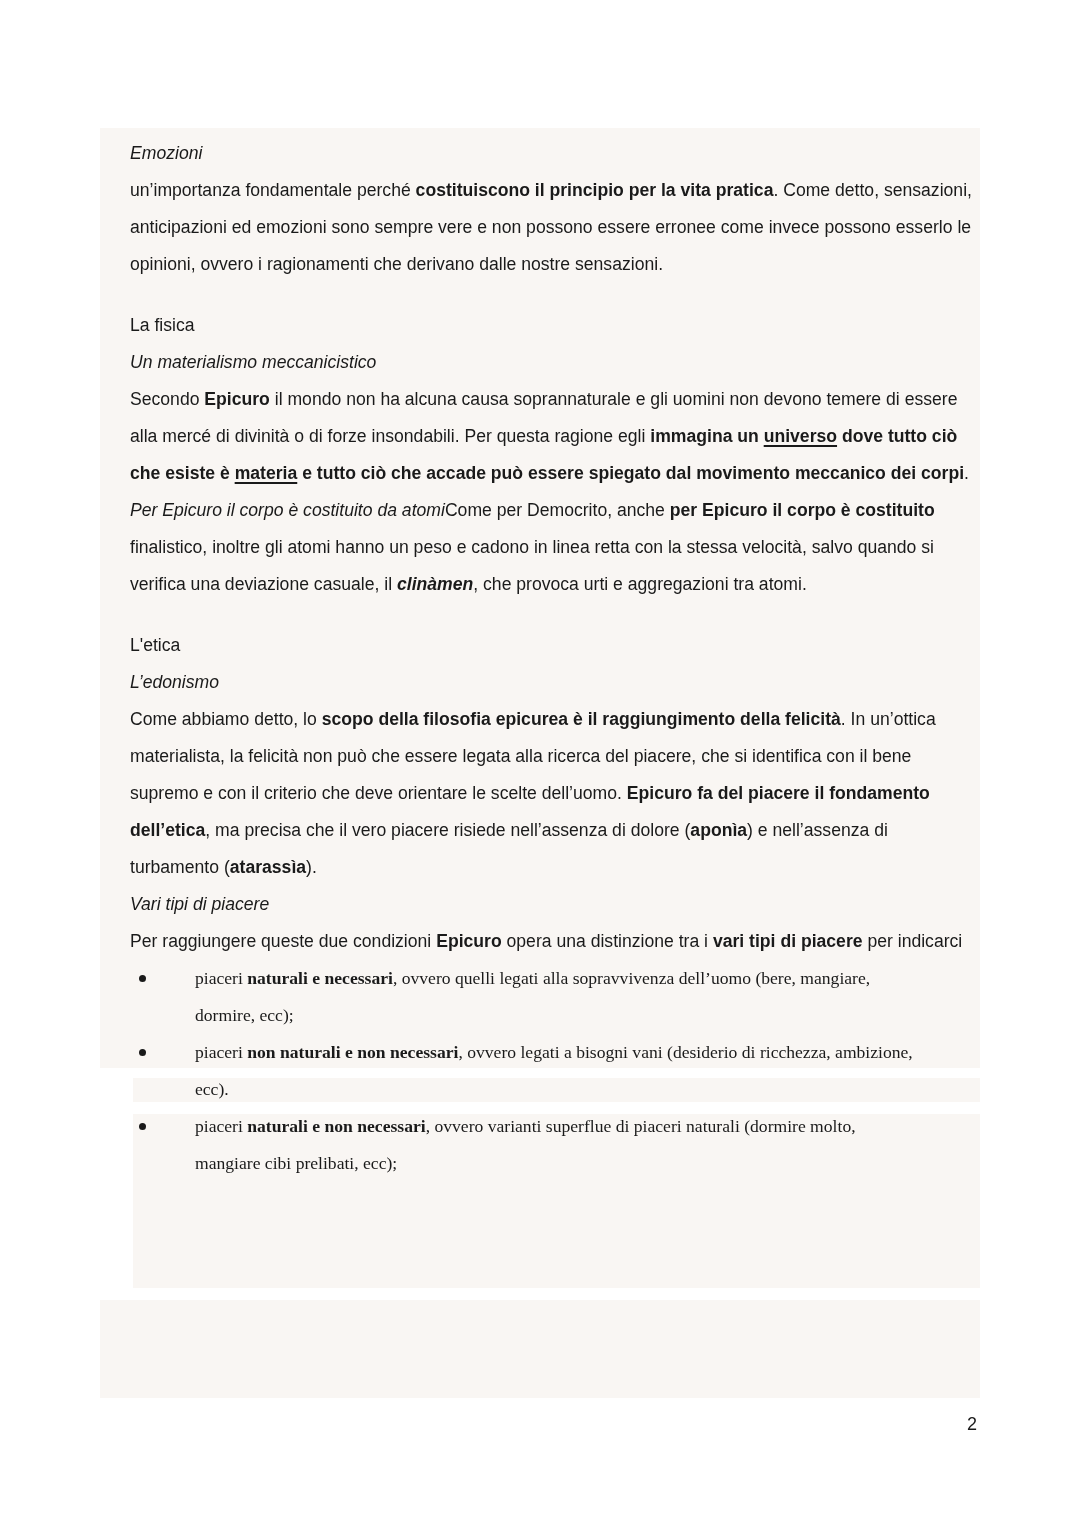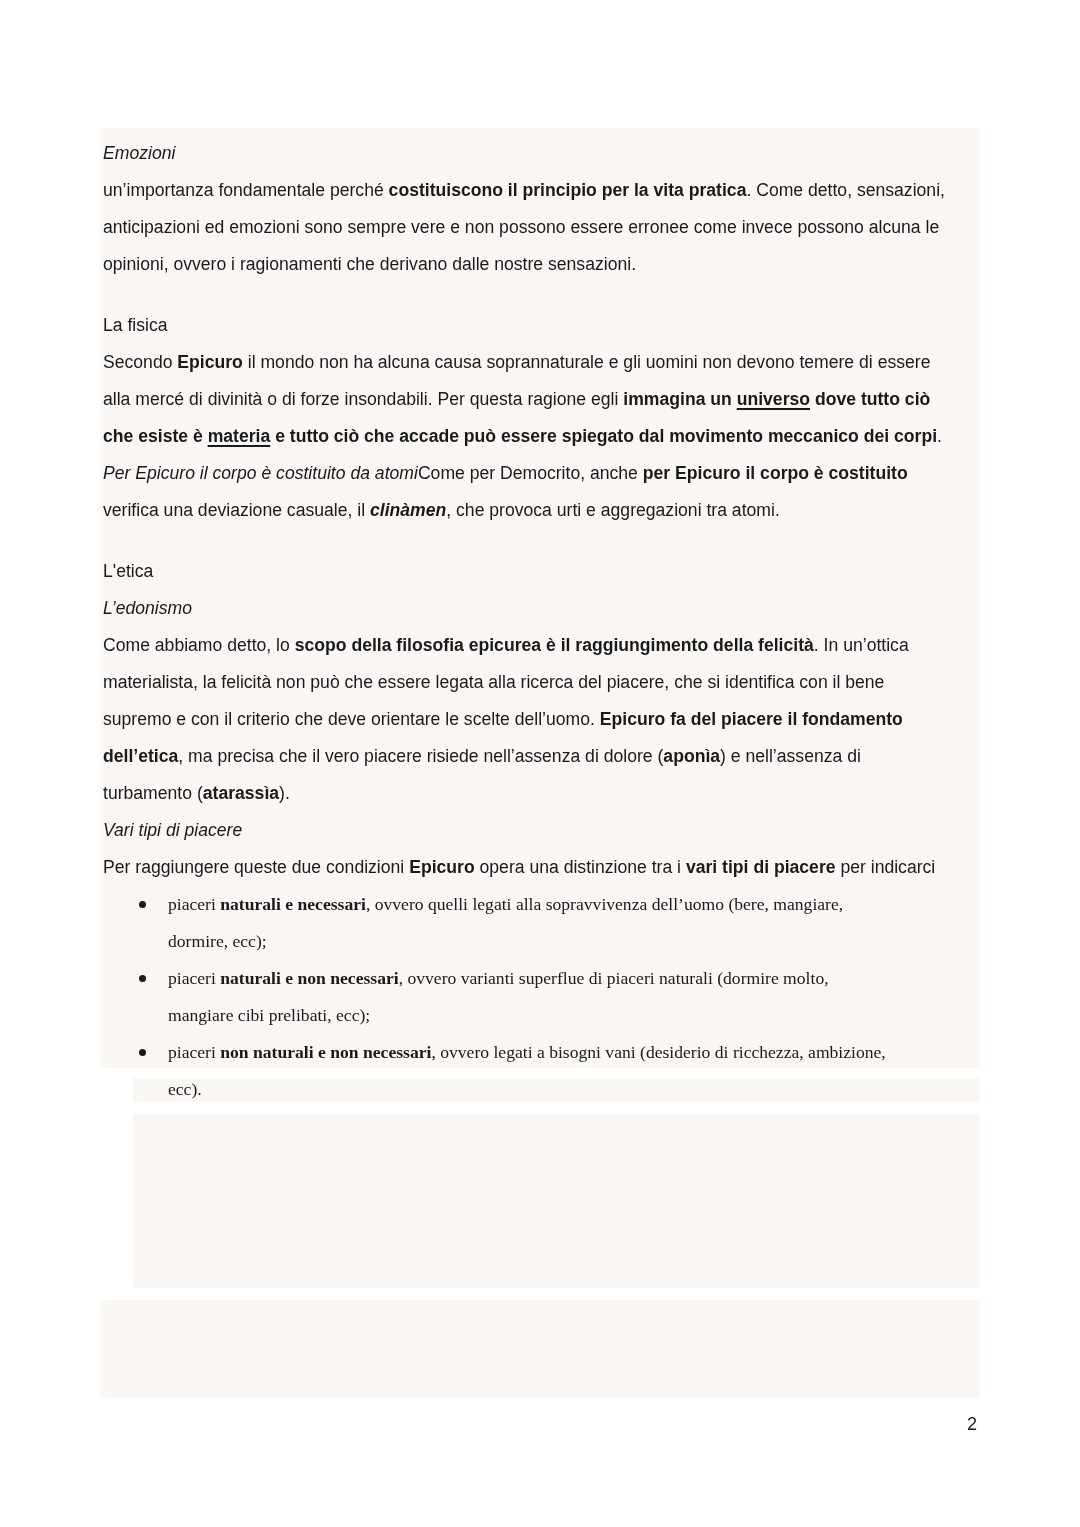--- a/index.html
+++ b/index.html
@@ -30,20 +30,21 @@
       left: 103px;
       top: 135px;
       width: 880px;
       font-size: 17.6px;
       line-height: 37px;
     }
     .line {
       display: block;
       white-space: nowrap;
       height: 37px;
+      margin-left: 27px;
     }
     .gap {
       display: block;
       height: 24px;
     }
     .heading {
       font-weight: normal;
     }
     .subheading {
       font-style: italic;
@@ -86,30 +87,32 @@
 
   <div class="shade" style="left:100px; top:128px; width:880px; height:940px;"></div>
   <div class="shade" style="left:133px; top:1078px; width:847px; height:24px;"></div>
   <div class="shade" style="left:133px; top:1114px; width:847px; height:174px;"></div>
   <div class="shade" style="left:100px; top:1300px; width:880px; height:98px;"></div>
 
   <div class="content">
 
     <span class="line subheading">Emozioni</span>
     <span class="line"><span>un’importanza fondamentale perché </span><b>costituiscono il principio per la vita pratica</b><span>. Come detto, sensazioni,</span></span>
-    <span class="line">anticipazioni ed emozioni sono sempre vere e non possono essere erronee come invece possono alcuna le</span>
+    <span class="line">anticipazioni ed emozioni sono sempre vere e non possono essere erronee come invece possono esserlo le</span>
     <span class="line">opinioni, ovvero i ragionamenti che derivano dalle nostre sensazioni.</span>
 
     <span class="gap"></span>
 
     <span class="line heading">La fisica</span>
+    <span class="line subheading">Un materialismo meccanicistico</span>
     <span class="line"><span>Secondo </span><b>Epicuro</b><span> il mondo non ha alcuna causa soprannaturale e gli uomini non devono temere di essere</span></span>
     <span class="line"><span>alla mercé di divinità o di forze insondabili. Per questa ragione egli </span><b>immagina un </b><b><u>universo</u></b><b> dove tutto ciò</b></span>
     <span class="line"><b>che esiste è </b><b><u>materia</u></b><b> e tutto ciò che accade può essere spiegato dal movimento meccanico dei corpi</b><span>.</span></span>
     <span class="line"><i>Per Epicuro il corpo è costituito da atomi</i><span>Come per Democrito, anche </span><b>per Epicuro il corpo è costituito</b></span>
+    <span class="line">finalistico, inoltre gli atomi hanno un peso e cadono in linea retta con la stessa velocità, salvo quando si</span>
     <span class="line"><span>verifica una deviazione casuale, il </span><b><i>clinàmen</i></b><span>, che provoca urti e aggregazioni tra atomi.</span></span>
 
     <span class="gap"></span>
 
     <span class="line heading">L'etica</span>
     <span class="line subheading">L’edonismo</span>
     <span class="line"><span>Come abbiamo detto, lo </span><b>scopo della filosofia epicurea è il raggiungimento della felicità</b><span>. In un’ottica</span></span>
     <span class="line">materialista, la felicità non può che essere legata alla ricerca del piacere, che si identifica con il bene</span>
     <span class="line"><span>supremo e con il criterio che deve orientare le scelte dell’uomo. </span><b>Epicuro fa del piacere il fondamento</b></span>
     <span class="line"><b>dell’etica</b><span>, ma precisa che il vero piacere risiede nell’assenza di dolore (</span><b>aponìa</b><span>) e nell’assenza di</span></span>
@@ -118,25 +121,25 @@
     <span class="line"><span>Per raggiungere queste due condizioni </span><b>Epicuro</b><span> opera una distinzione tra i </span><b>vari tipi di piacere</b><span> per indicarci</span></span>
 
     <ul class="bullets">
       <li class="bullet-item">
         <span class="bullet-dot"></span>
         <span class="line"><span>piaceri </span><b>naturali e necessari</b><span>, ovvero quelli legati alla sopravvivenza dell’uomo (bere, mangiare,</span></span>
         <span class="line">dormire, ecc);</span>
       </li>
       <li class="bullet-item">
         <span class="bullet-dot"></span>
-        <span class="line"><span>piaceri </span><b>naturali e non necessari</b><span>, ovvero varianti superflue di piaceri naturali (dormire molto,</span></span>
-        <span class="line">mangiare cibi prelibati, ecc);</span>
+        <span class="line"><span>piaceri </span><b>non naturali e non necessari</b><span>, ovvero legati a bisogni vani (desiderio di ricchezza, ambizione,</span></span>
+        <span class="line">ecc).</span>
       </li>
       <li class="bullet-item">
         <span class="bullet-dot"></span>
-        <span class="line"><span>piaceri </span><b>non naturali e non necessari</b><span>, ovvero legati a bisogni vani (desiderio di ricchezza, ambizione,</span></span>
-        <span class="line">ecc).</span>
+        <span class="line"><span>piaceri </span><b>naturali e non necessari</b><span>, ovvero varianti superflue di piaceri naturali (dormire molto,</span></span>
+        <span class="line">mangiare cibi prelibati, ecc);</span>
       </li>
     </ul>
   </div>
 
   <div class="page-number">2</div>
 </div>
 
 </body></html>

